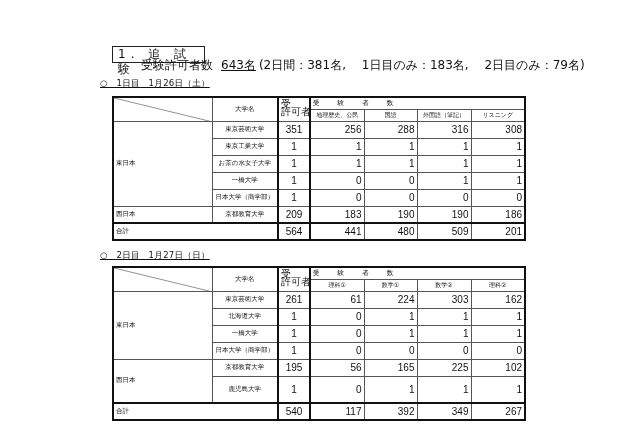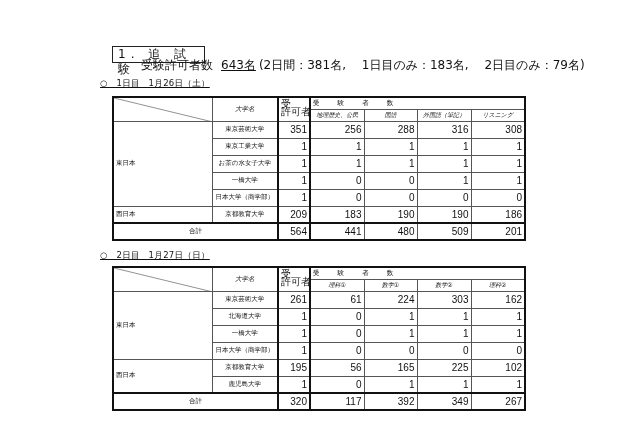--- a/index.html
+++ b/index.html
@@ -23,28 +23,28 @@
   table.t {
     position: absolute; left: 112px; width: 412px; border-collapse: collapse;
     table-layout: fixed; font-size: 6.5px;
   }
   table.t td, table.t th {
     border: 1px solid #555; padding: 0 2px; font-weight: normal; overflow: hidden; white-space: nowrap;
   }
   table.t { border: 2px solid #111; }
   .diag { position: relative; }
   .diag svg { position: absolute; left: 0; top: 0; }
-  .hdr-small { font-size: 6px; text-align: center; font-style: italic; }
+  .hdr-small { font-size: 6px; text-align: center; }
   .permit-h { font-size: 10px; line-height: 8px; text-align: left; border-left: 2px solid #111 !important; border-right: 2px solid #111 !important; font-family: Liberation Mono, monospace; }
   .num { text-align: right; font-size: 10px; font-family: "Liberation Sans", sans-serif; }
-  .num.c { text-align: right; border-left: 2px solid #111 !important; border-right: 2px solid #111 !important; }
+  .num.c { text-align: center; border-left: 2px solid #111 !important; border-right: 2px solid #111 !important; }
   .uni { font-size: 6.5px; text-align: center; }
   .region { font-size: 6.5px; vertical-align: middle; margin-left: 48px; }
   .total-row td { border-top: 2.5px double #111 !important; }
-  .tot-label { text-align: center; font-size: 6.5px; }
+  .tot-label { text-align: left; font-size: 6.5px; }
   .exam-group { text-align: left; letter-spacing: 8px; font-size: 6.5px; }
 </style>
 </head>
 <body>
 
 <div class="title-box">1. 追 試 験</div>
 
 <div class="summary">
   <span>受験許可者数</span><span class="u">643名</span><span>(2日間：381名,　 1日目のみ：183名,　 2日目のみ：79名)</span>
 </div>
@@ -203,30 +203,30 @@
   </tr>
   <tr style="height:17px">
     <td rowspan="2" class="region">西日本</td>
     <td class="uni">京都教育大学</td>
     <td class="num c">195</td>
     <td class="num">56</td>
     <td class="num">165</td>
     <td class="num">225</td>
     <td class="num">102</td>
   </tr>
-  <tr style="height:17px">
+  <tr style="height:27px">
     <td class="uni">鹿児島大学</td>
     <td class="num c">1</td>
     <td class="num">0</td>
     <td class="num">1</td>
     <td class="num">1</td>
     <td class="num">1</td>
   </tr>
   <tr class="total-row" style="height:17px">
     <td colspan="2" class="tot-label">合計</td>
-    <td class="num c">320</td>
+    <td class="num c">540</td>
     <td class="num">117</td>
     <td class="num">392</td>
     <td class="num">349</td>
     <td class="num">267</td>
   </tr>
 </tbody>
   </table>
 
 </body></html>

